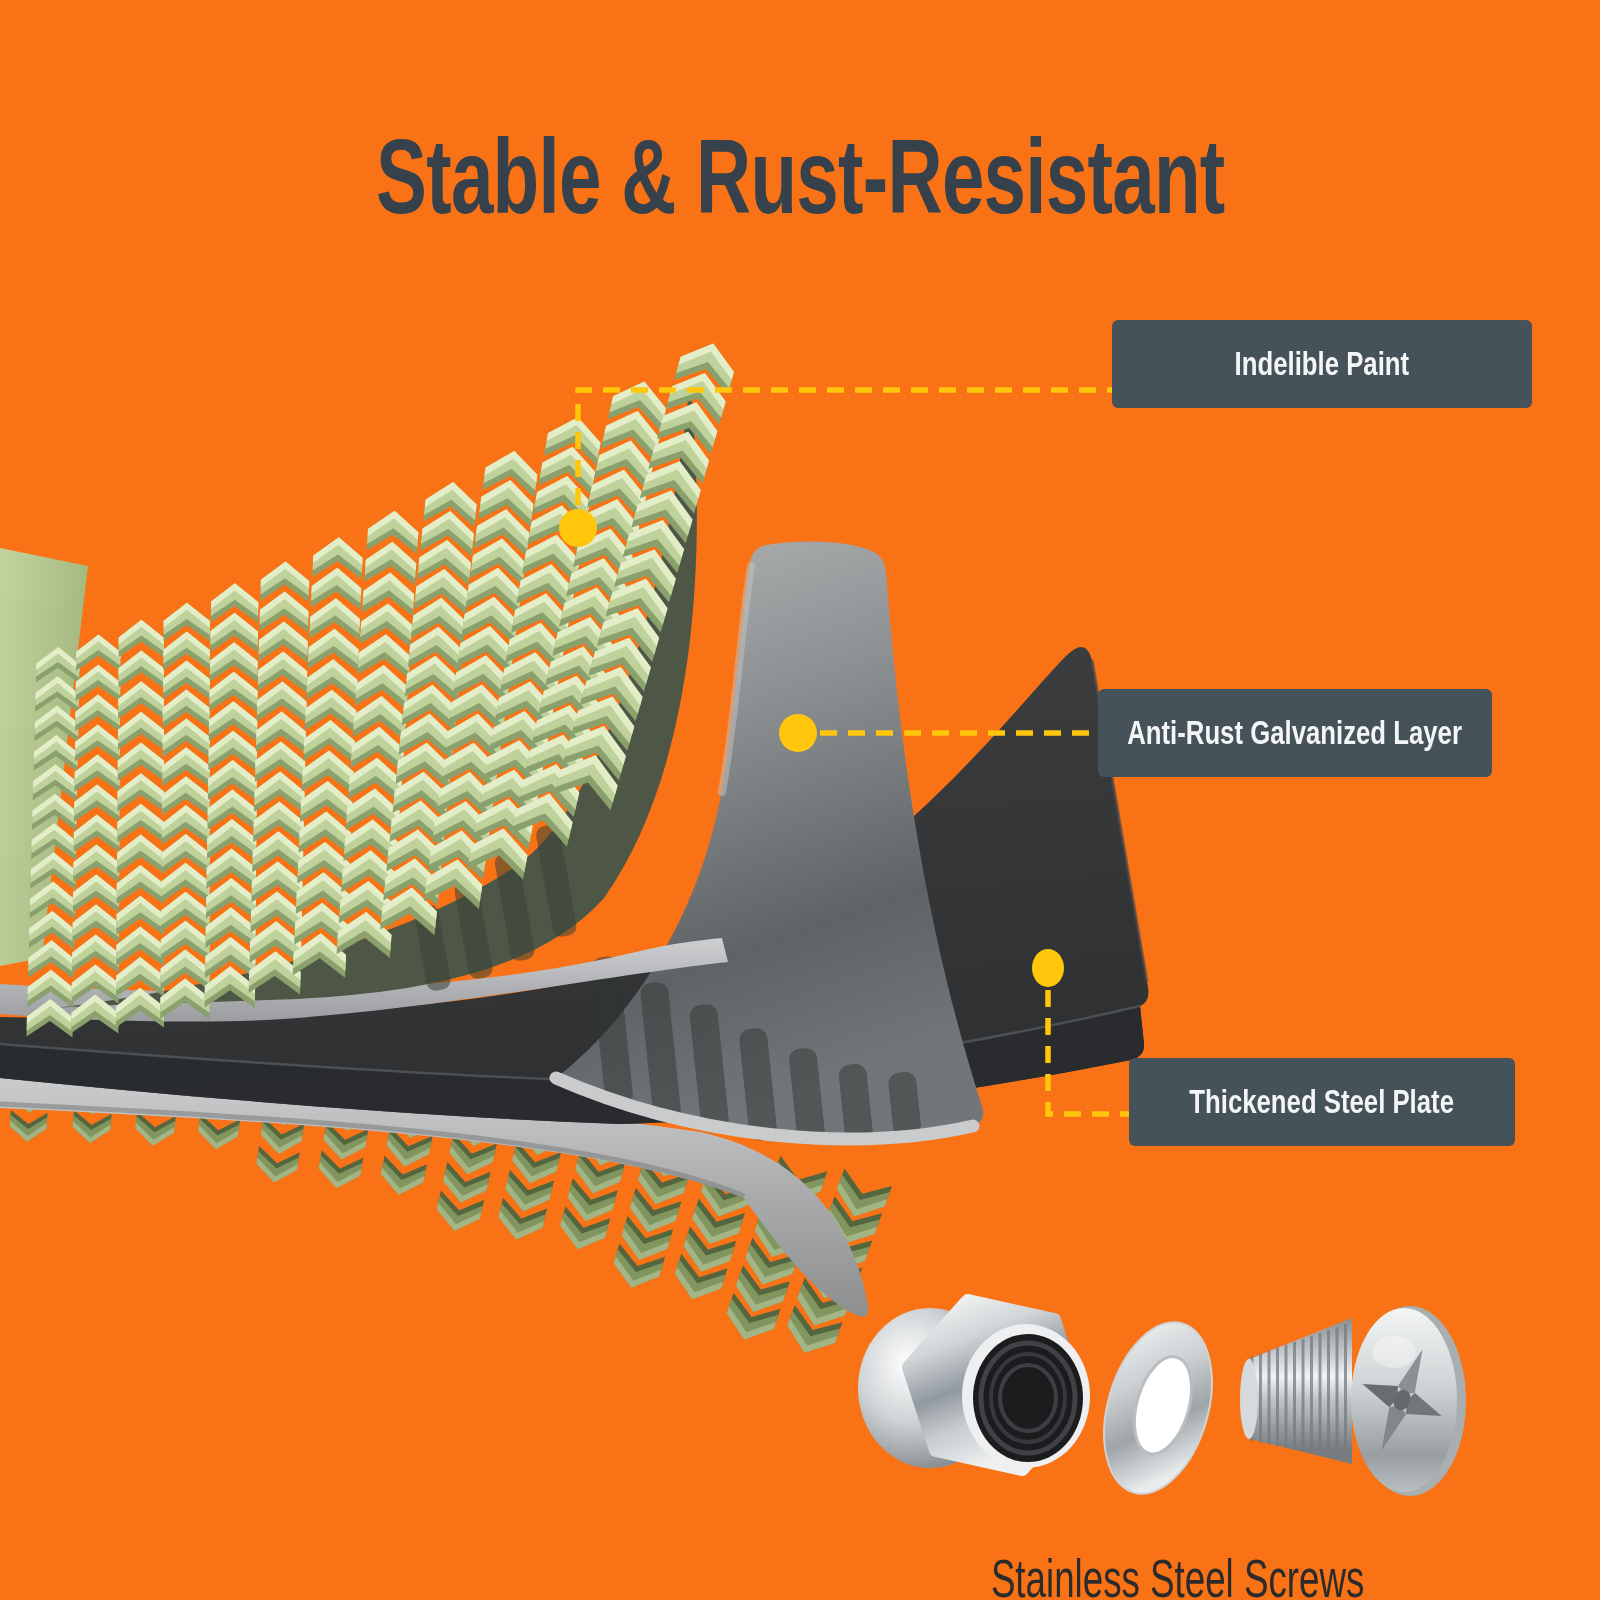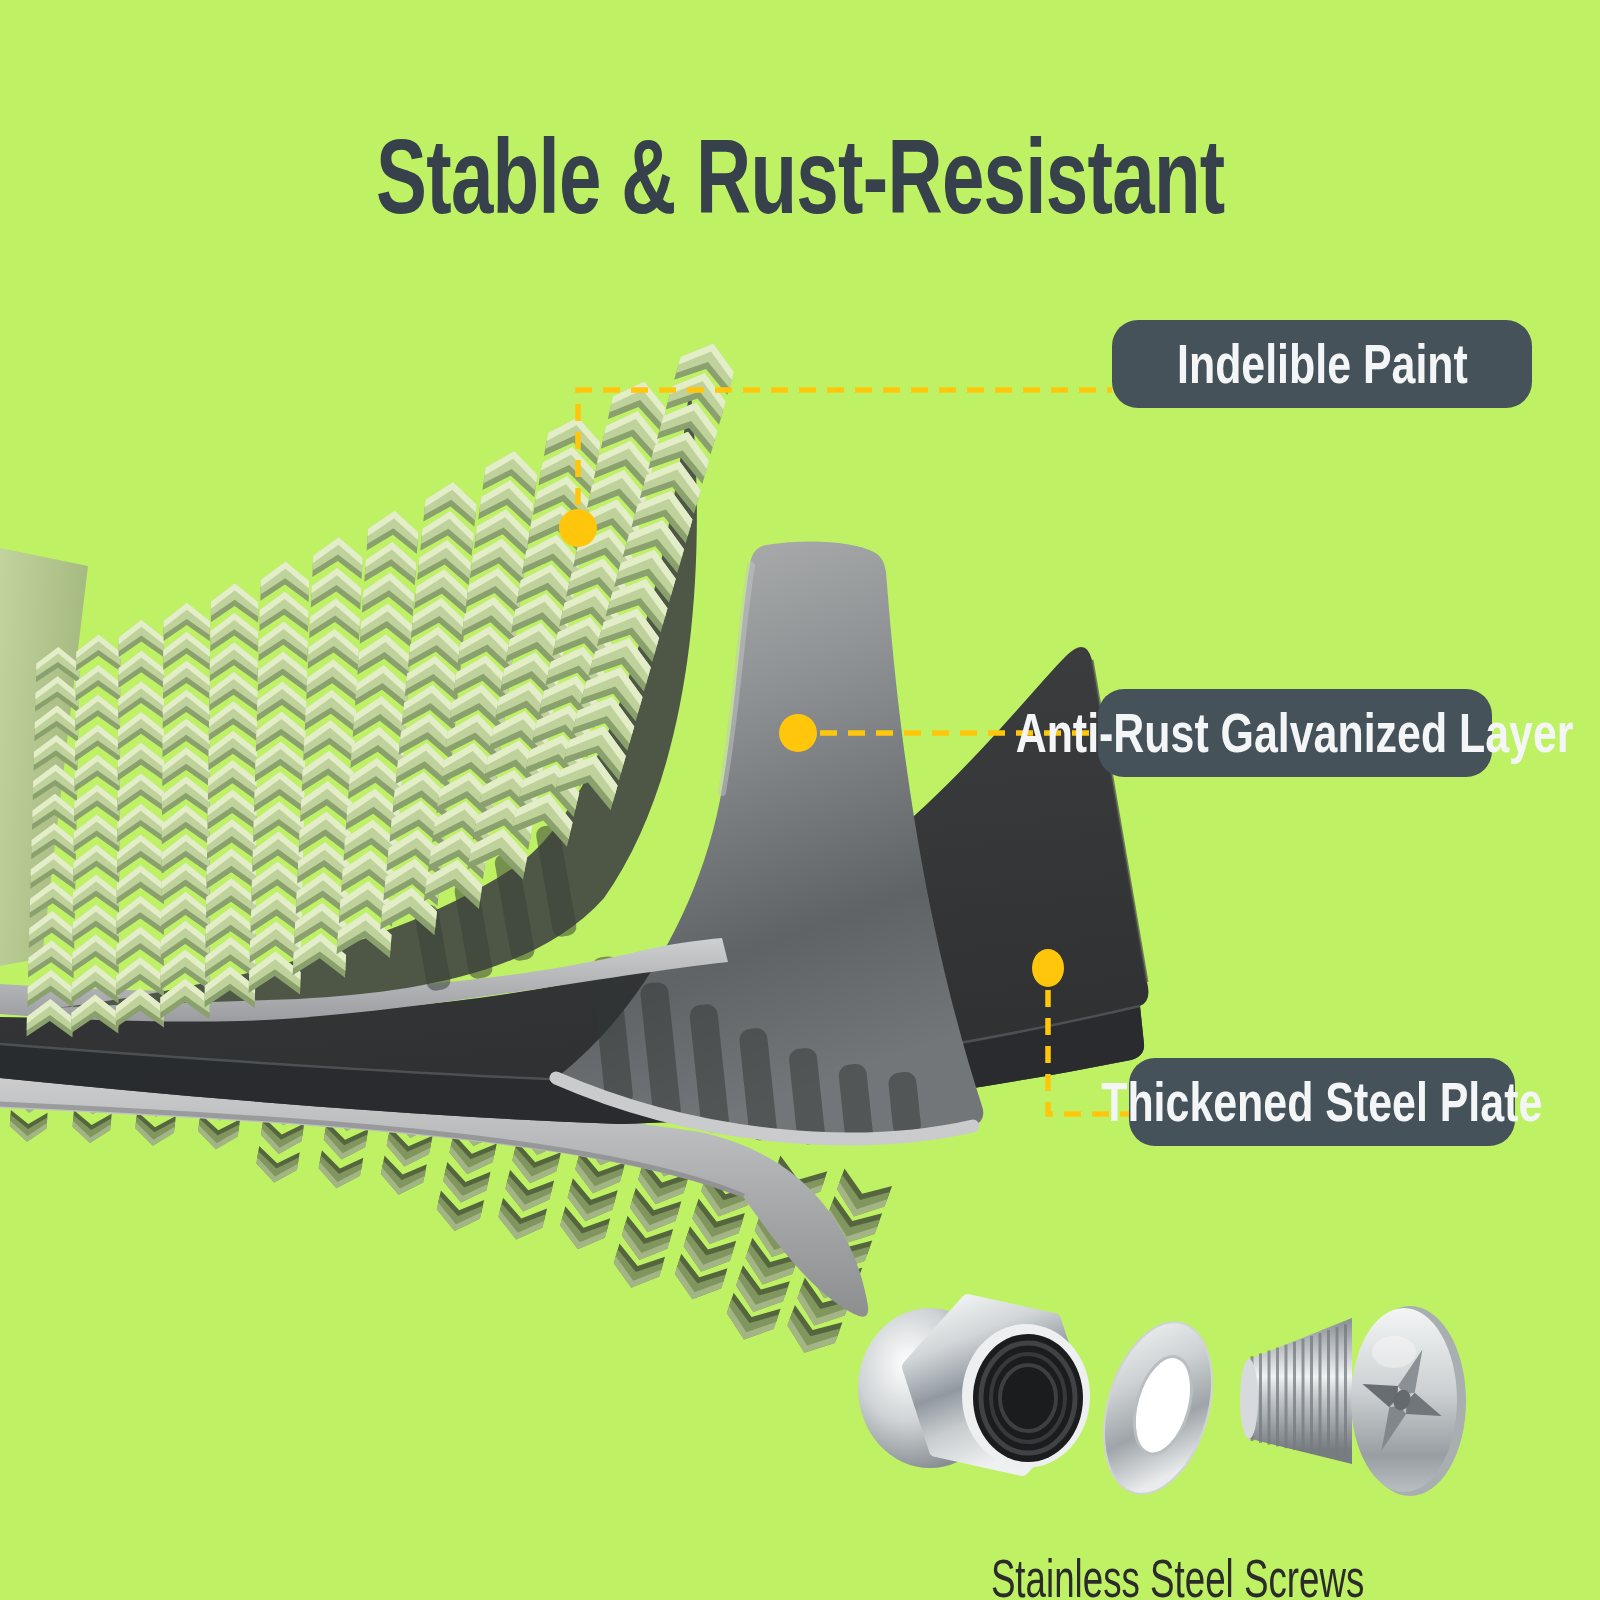--- a/index.html
+++ b/index.html
@@ -1,30 +1,30 @@
 <!DOCTYPE html>
 <html style="--accent: #FFC60B; --label-bg: #46525A; --label-text: #F3F5F6; --title: #36414B; --caption: #2B2B2B;"><head>
 <meta charset="utf-8">
 <style>
   html,body{margin:0;padding:0;background:#ffffff;}
   .stage{
-    position:relative;width:1600px;height:1600px;overflow:hidden;background:#bef264;
+    position:relative;width:1600px;height:1600px;overflow:hidden;background:#f97316;
     font-family:"Liberation Sans", sans-serif;
   }
   .stage svg{position:absolute;left:0;top:0;}
   .title{
     position:absolute;top:50px;left:0;width:100%;text-align:center;
     font-size:106px;font-weight:700;letter-spacing:-1px;line-height:1.05;
     color:var(--title,#36414B);white-space:nowrap;
   }
   .squeezeT{display:inline-block;transform:scaleX(.72);transform-origin:center;}
   .callout-label{
-    position:absolute;background:var(--label-bg,#46525A);border-radius:26px;
+    position:absolute;background:var(--label-bg,#46525A);border-radius:6px;
     display:flex;align-items:center;justify-content:center;
-    color:var(--label-text,#F3F5F6);font-size:55px;font-weight:600;white-space:nowrap;
+    color:var(--label-text,#F3F5F6);font-size:33px;font-weight:600;white-space:nowrap;
   }
   .squeeze{display:inline-block;transform:scaleX(.78);transform-origin:center;}
   #label-0{left:1112px;top:320px;width:420px;height:88px;}
   #label-1{left:1098px;top:689px;width:394px;height:88px;}
   #label-2{left:1129px;top:1058px;width:386px;height:88px;}
   .caption{
     position:absolute;left:903px;top:1528px;width:600px;
     font-size:54px;font-weight:400;color:var(--caption,#2B2B2B);white-space:nowrap;margin-top:19px;
   }
   .squeezeC{display:inline-block;transform:scaleX(.68);transform-origin:center;}

